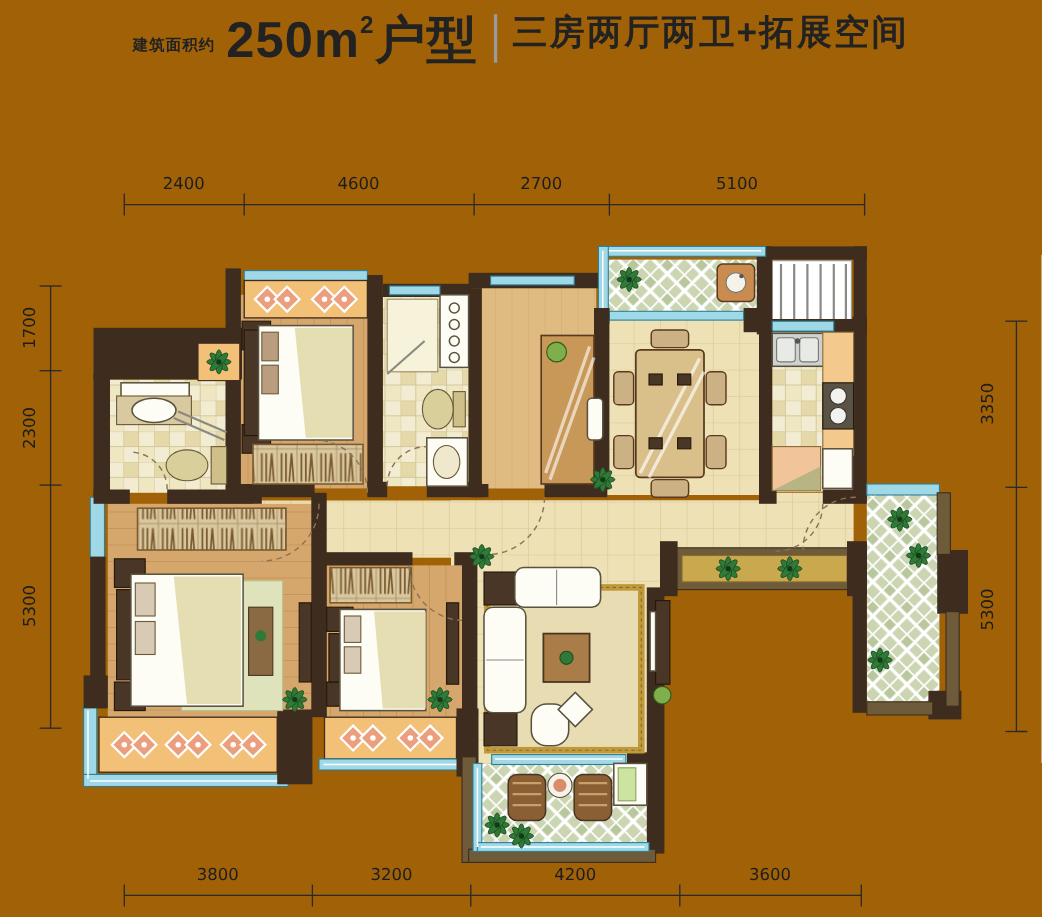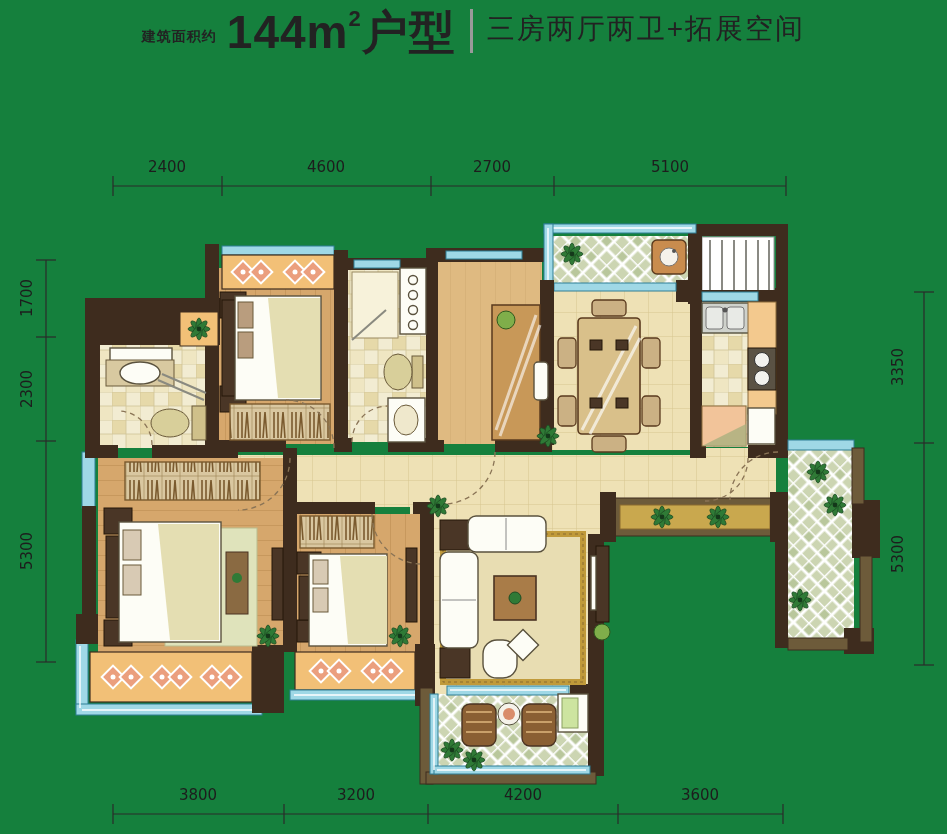--- a/index.html
+++ b/index.html
@@ -1,25 +1,25 @@
 <!DOCTYPE html>
 <html><head>
 <meta charset="utf-8">
 <style>
   html,body{margin:0;padding:0;background:#ffffff;}
-  .page{position:relative;width:947px;height:834px;background:#15803d;overflow:hidden;
+  .page{position:relative;width:947px;height:834px;background:#a16207;overflow:hidden;
         font-family:"Liberation Sans",sans-serif;}
   
   .hdr{position:absolute;top:8px;left:0;width:100%;display:flex;justify-content:center;
        align-items:flex-end;gap:10px;color:#222;}
   .hdr .pre{font-size:14px;font-weight:bold;padding-bottom:9px;letter-spacing:1px;}
   .hdr .big{font-size:46px;font-weight:600;letter-spacing:1px;line-height:1;}
   .hdr .big sup{font-size:22px;vertical-align:22px;}
   .hdr .vbar{width:3px;height:44px;background:#9a9a9a;margin:0 4px 2px 4px;}
-  .hdr .sub{font-size:28px;font-weight:normal;padding-bottom:7px;letter-spacing:2px;}
+  .hdr .sub{font-size:32px;font-weight:bold;padding-bottom:7px;letter-spacing:2px;}
   
   .wm{position:absolute;right:2px;bottom:4px;font-size:21px;font-weight:bold;color:#111;
       letter-spacing:1px;
       text-shadow:-1px -1px 0 #fff,1px -1px 0 #fff,-1px 1px 0 #fff,1px 1px 0 #fff,0 0 4px #fff;}
   
   svg{position:absolute;left:0;top:0;}
   .wall{fill:#3e2c1e;}
   .owall{fill:#6d5b3a;stroke:#3e2c1e;stroke-width:1;}
   .win{fill:#9fd8e6;stroke:#2e7f95;stroke-width:1;}
   .winl{stroke:#ffffff;stroke-width:1.4;fill:none;}
@@ -32,21 +32,21 @@
   .dl{stroke:#2a2a2a;stroke-width:1.2;}
   .glass{stroke:#8a8a80;stroke-width:2;fill:#fff;}
 </style>
 </head>
 <body>
 
 <div class="page">
 
   <div class="hdr">
     <span class="pre">建筑面积约</span>
-    <span class="big"><span>144m</span><sup>2</sup><span>户型</span></span>
+    <span class="big"><span>250m</span><sup>2</sup><span>户型</span></span>
     <span class="vbar"></span>
     <span class="sub">三房两厅两卫+拓展空间</span>
   </div>
 
   <svg width="947" height="834" viewBox="0 0 947 834">
     <defs>
       <pattern id="pWoodV" width="15" height="15" patternUnits="userSpaceOnUse">
         <rect width="15" height="15" fill="#d6a76c"></rect>
           <line x1="0" y1="0" x2="0" y2="15" stroke="#bd8e52" stroke-width="1.2"></line>
       </pattern>

